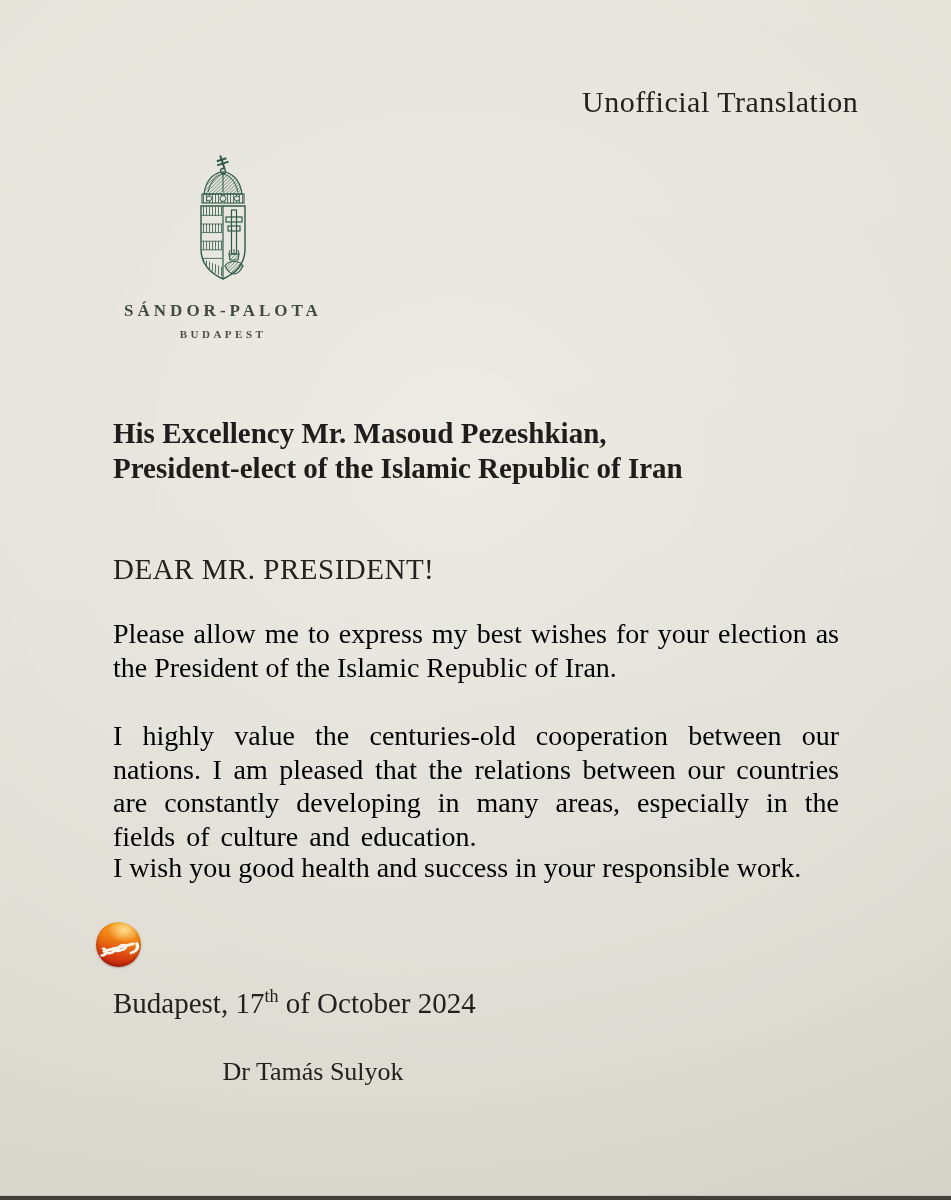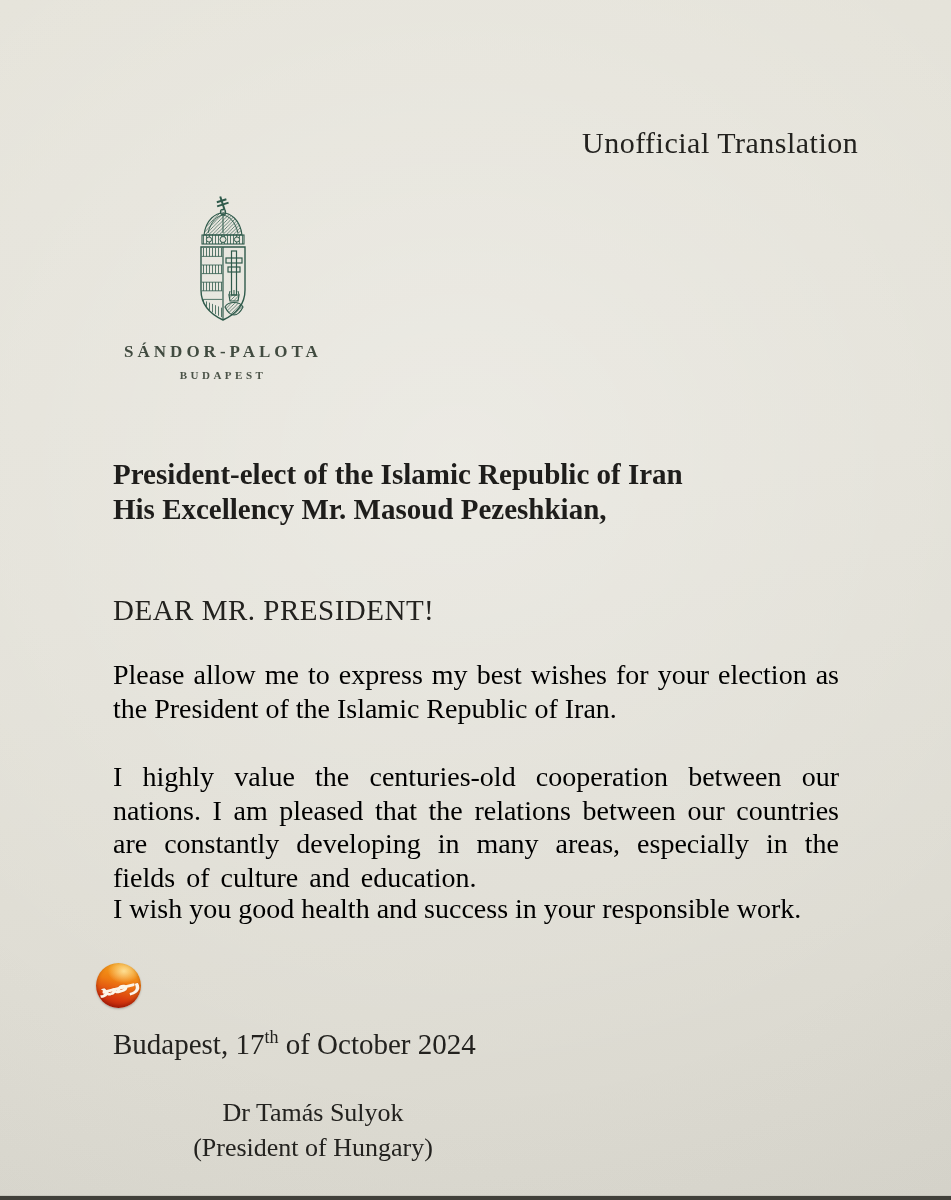--- a/index.html
+++ b/index.html
@@ -7,21 +7,21 @@
   body {
     position: relative;
     font-family: "Liberation Serif", serif;
     color: #23221f;
     background:
       radial-gradient(130% 95% at 48% 38%, rgba(255,255,255,0.30) 0%, rgba(255,255,255,0.0) 55%, rgba(60,60,50,0.07) 100%),
       linear-gradient(168deg, #e6e4db 0%, #e3e1d8 45%, #dedcd3 78%, #d9d7ce 100%);
     overflow: hidden;
   }
 
-  .abs { position: absolute; margin-top: 41px; }
+  .abs { position: absolute; }
 
   .unofficial {
     top: 85px; left: 582px;
     font-size: 30px; letter-spacing: 0.5px;
     color: #23221f;
   }
 
   
   .crest-wrap { top: 152px; left: 184px; width: 78px; height: 140px; }
   .crest-wrap svg { width: 100%; height: 100%; }
@@ -167,22 +167,22 @@
     </g>
   </svg>
 </div>
 
 <div class="abs letterhead-text">
   <div class="palace-name">SÁNDOR-PALOTA</div>
   <div class="palace-city">BUDAPEST</div>
 </div>
 
 <div class="abs recipient">
+  <div>His Excellency Mr. Masoud Pezeshkian,</div>
   <div>President-elect of the Islamic Republic of Iran</div>
-  <div>His Excellency Mr. Masoud Pezeshkian,</div>
 </div>
 
 <div class="abs salutation">DEAR MR. PRESIDENT!</div>
 
 <p class="abs para para1">Please allow me to express my best wishes for your election as the President of the Islamic Republic of Iran.</p>
 <p class="abs para para2">I highly value the centuries-old cooperation between our nations. I am pleased that the relations between our countries are constantly developing in many areas, especially in the fields of culture and education.</p>
 <p class="abs para para3">I wish you good health and success in your responsible work.</p>
 
 <div class="abs watermark-row">
   <span class="rasad-logo">
@@ -190,16 +190,15 @@
     <span class="swoosh"></span>
   </span>
 </div>
 
 <div class="abs dateline">
   <span>Budapest, 17</span><sup>th</sup><span> of October 2024</span>
 </div>
 
 <div class="abs signature">
   <div>Dr Tamás Sulyok</div>
-  <div>(President of Hungary)</div>
 </div>
 
 <div class="abs bottom-bar"></div>
 
 </body></html>

